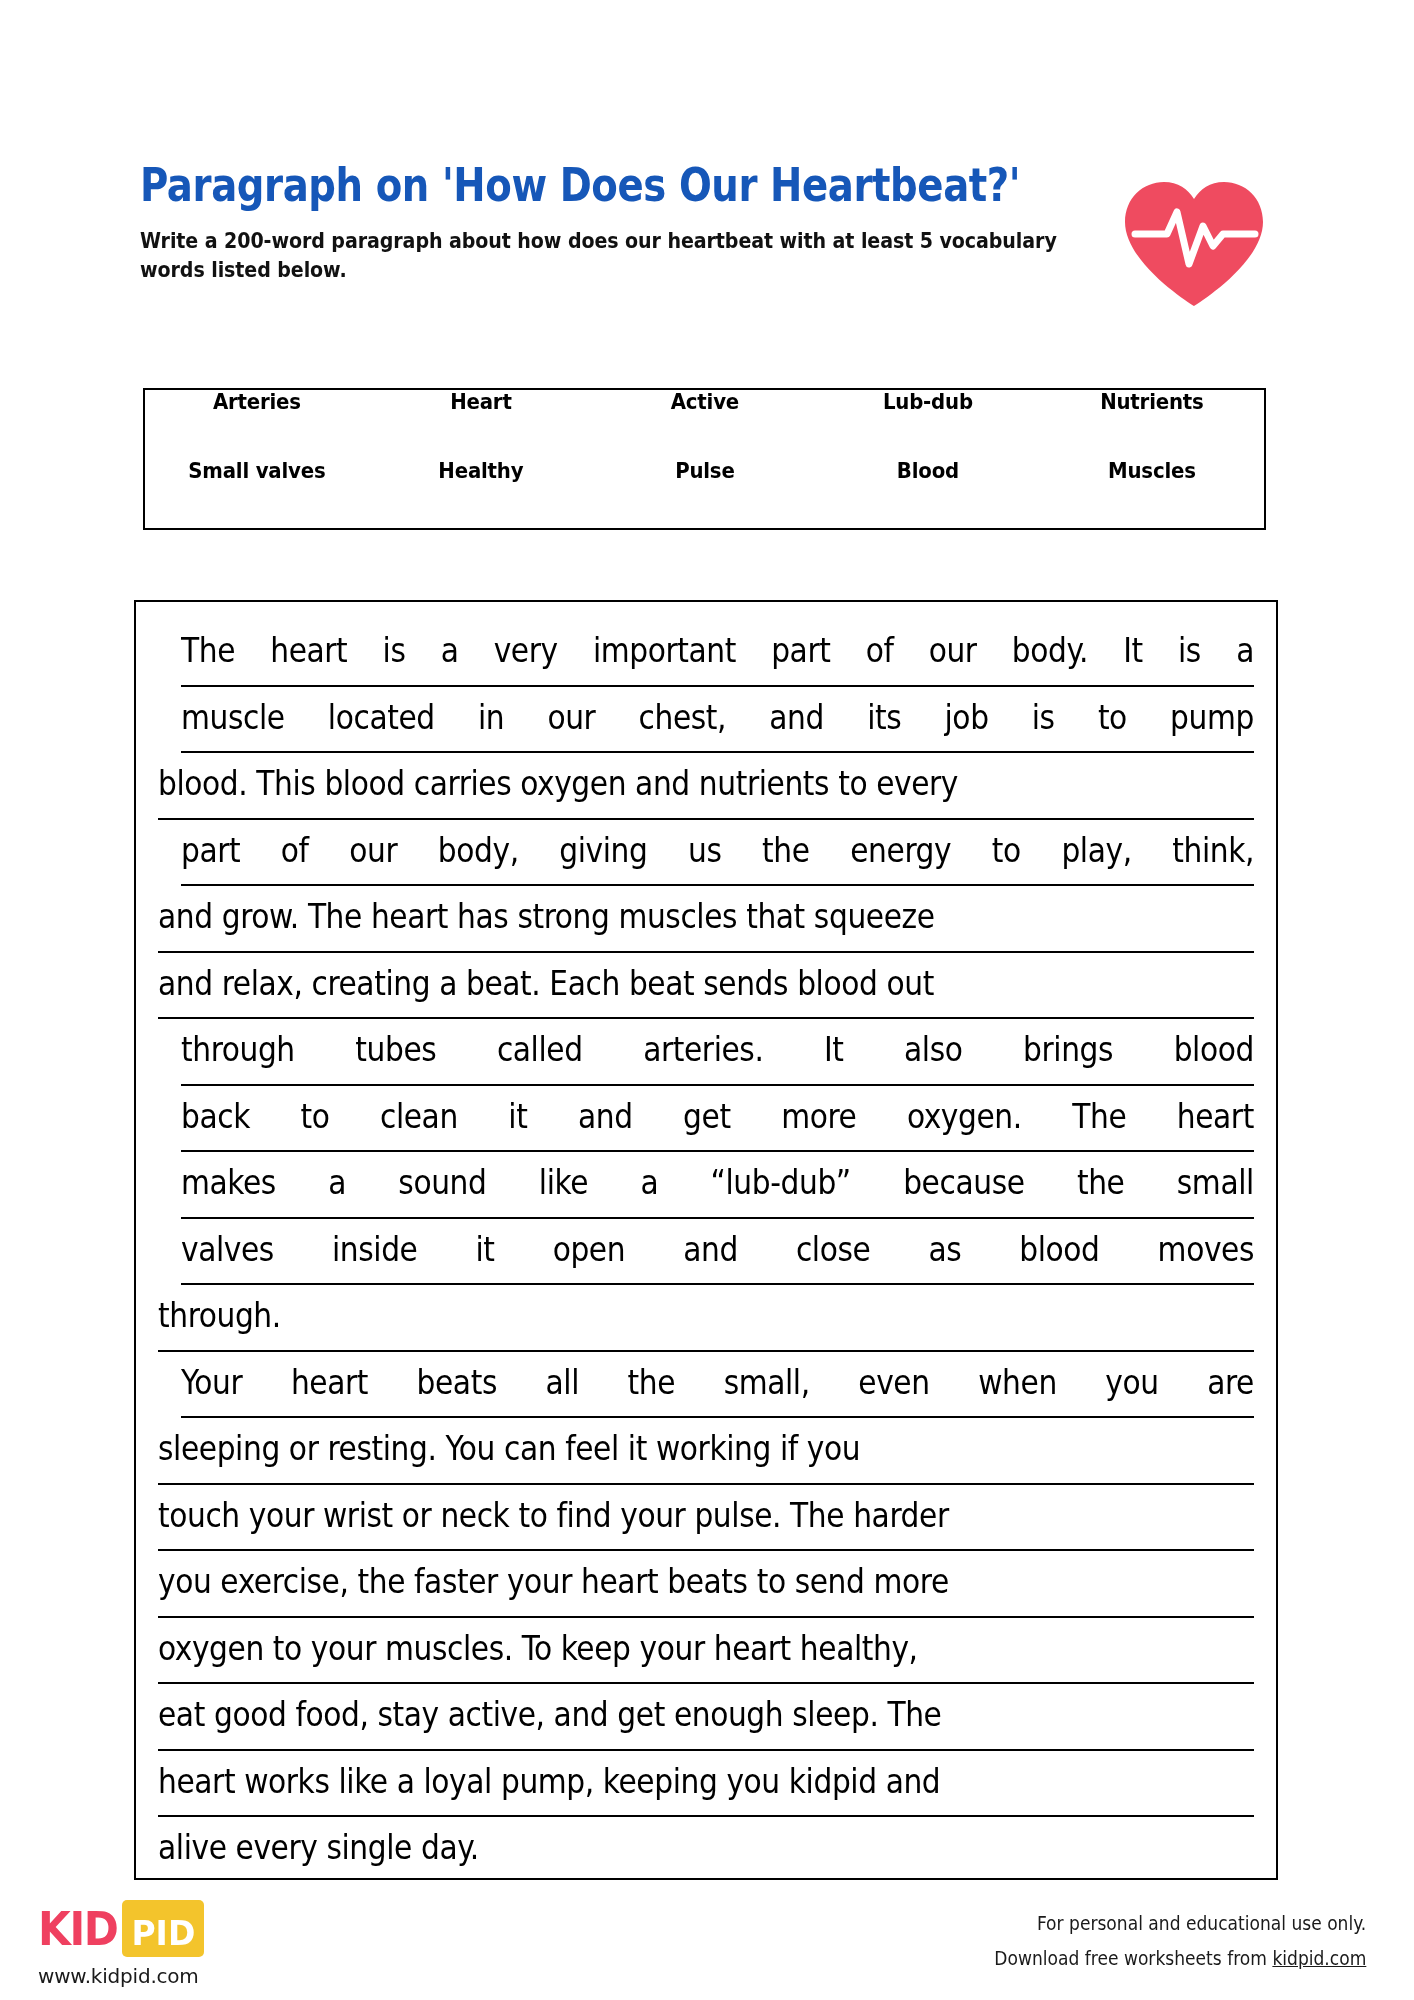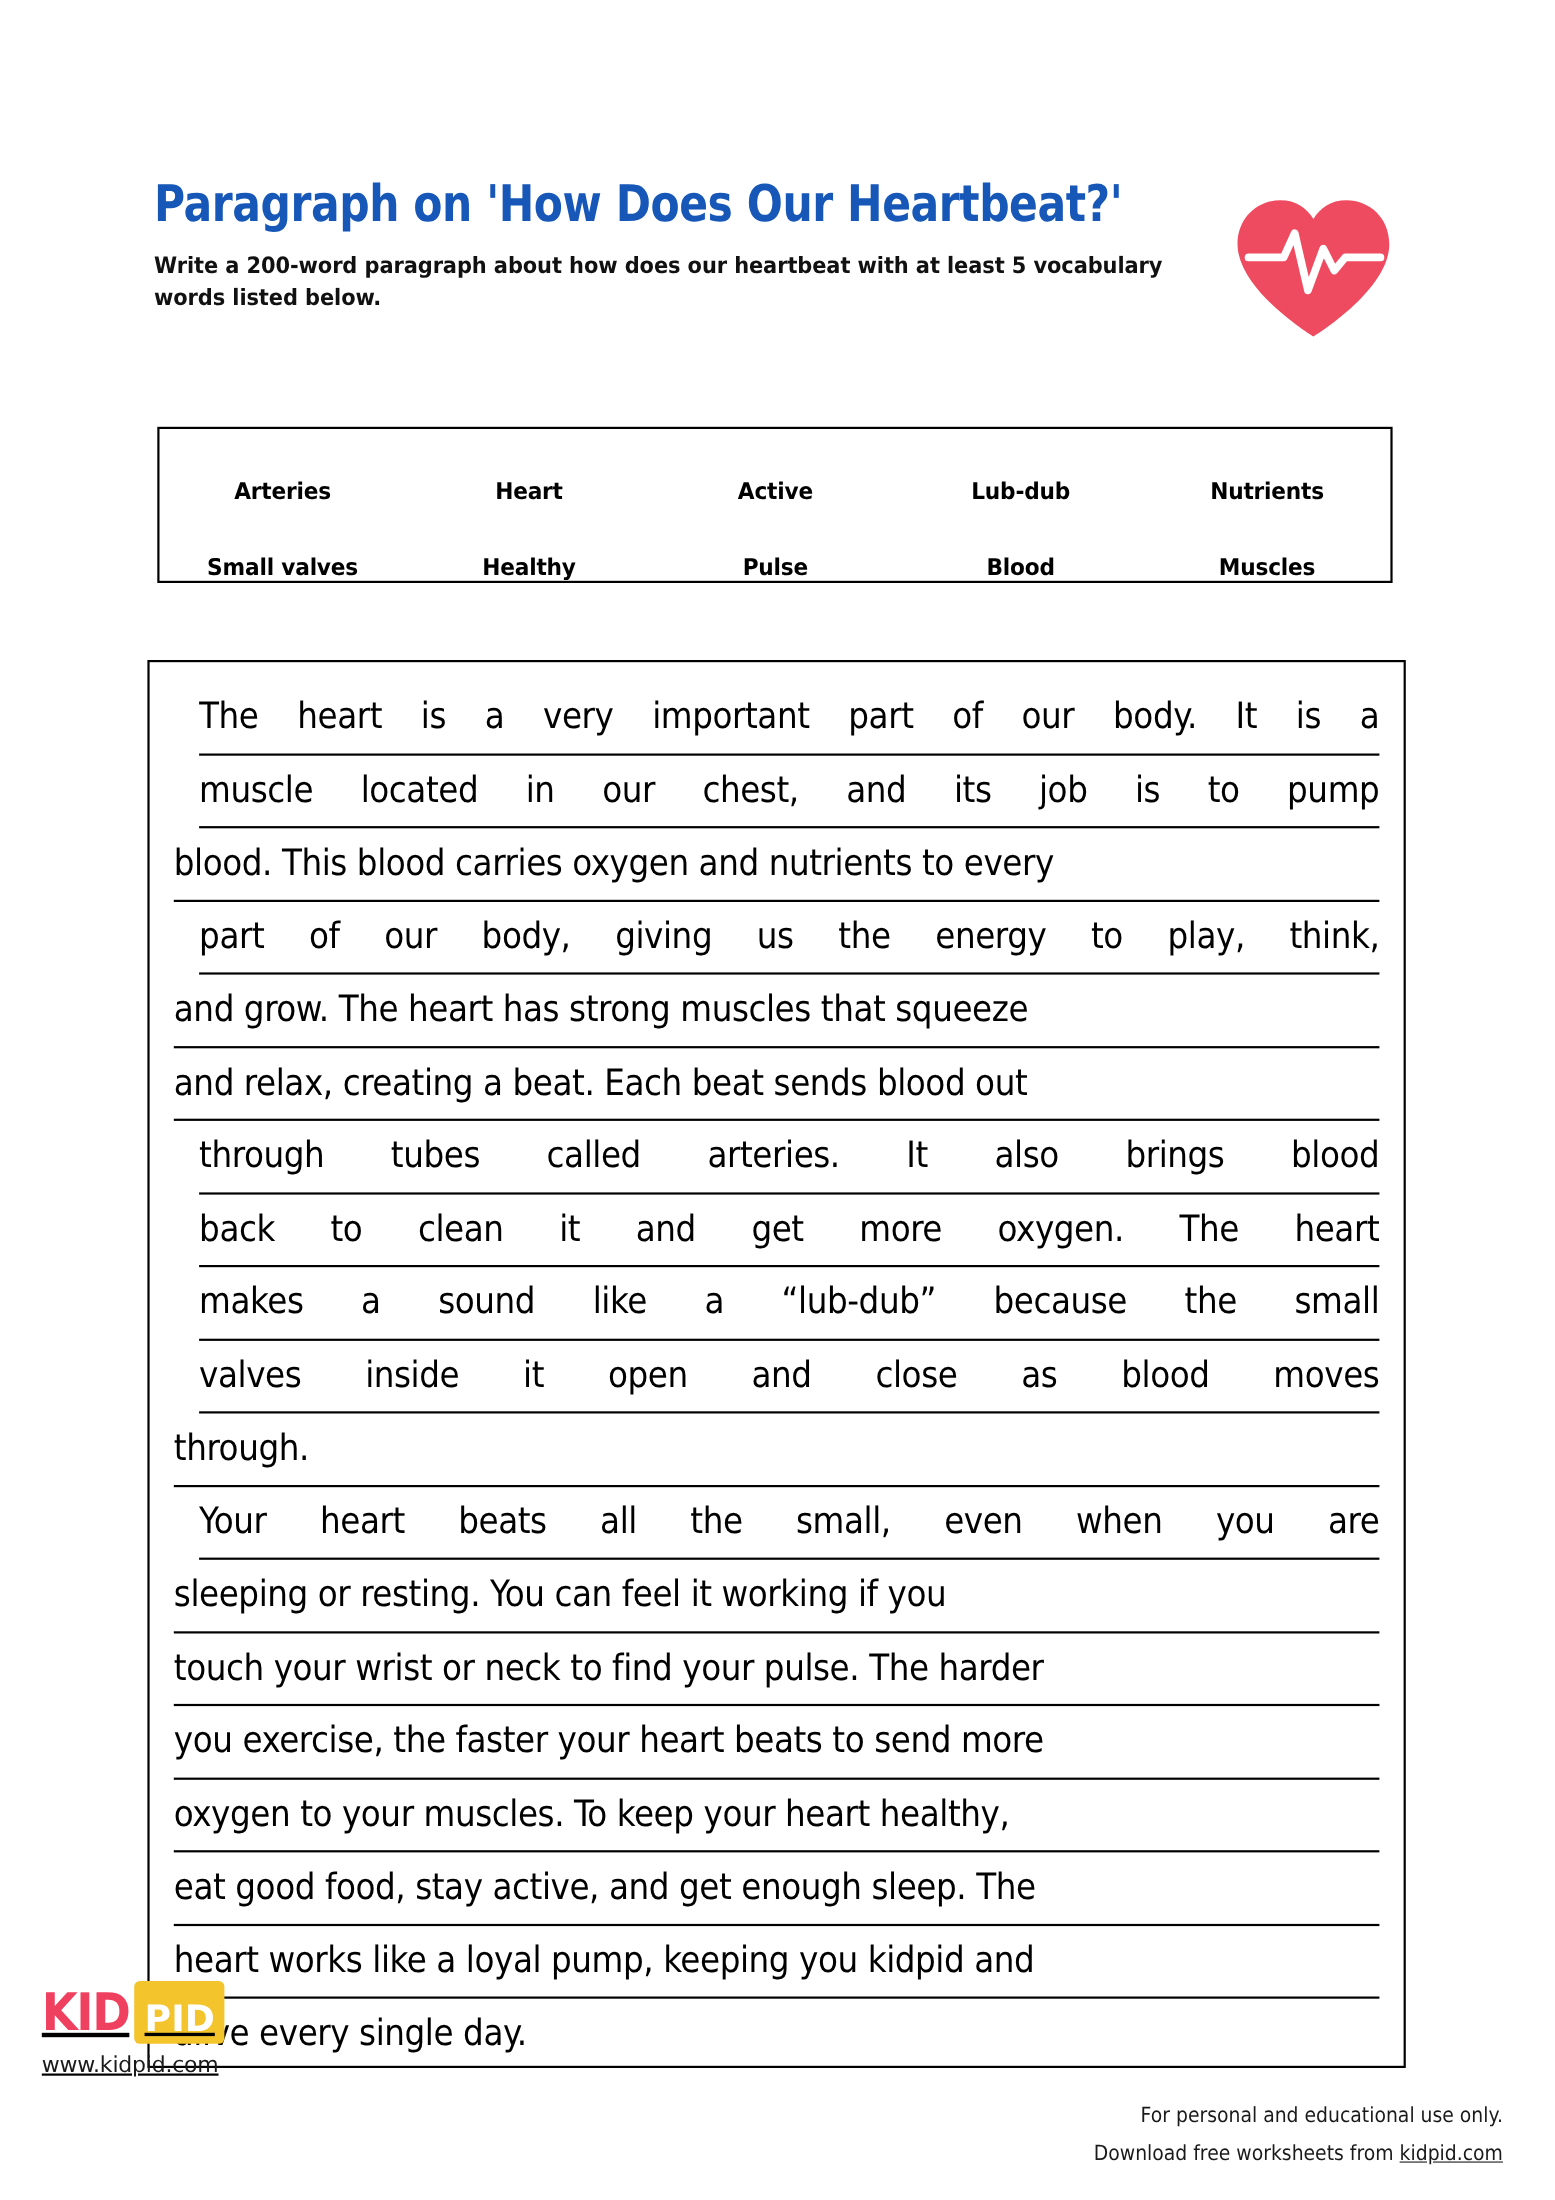--- a/index.html
+++ b/index.html
@@ -72,21 +72,21 @@
     border: 2.5px solid #000;
     box-sizing: border-box;
     display: flex;
     flex-direction: column;
     justify-content: center;
   }
   .vocab-row {
     display: flex;
     width: 100%;
     height: 50%;
-    align-items: flex-end;
+    align-items: flex-start;
   }
   .vocab-cell {
     flex: 1;
     text-align: center;
     font-family: "DejaVu Sans", sans-serif;
     font-size: 21px;
     font-weight: 700;
     color: #000;
     letter-spacing: -0.2px;
     transform: scaleX(0.94);
@@ -128,23 +128,22 @@
     display: flex;
     justify-content: space-between;
     margin-left: 23px;
   }
   .para span.ln.justified > i {
     font-style: normal;
   }
   .logo-wrap {
     position: absolute;
     left: 38px;
-    top: 1801px;
+    top: 1900px;
     width: 260px;
-    text-decoration: underline;
   }
   .logo-mark {
     display: flex;
     align-items: center;
     height: 56px;
   }
   .logo-kid {
     font-family: "DejaVu Sans", sans-serif;
     font-size: 47px;
     font-weight: 700;

